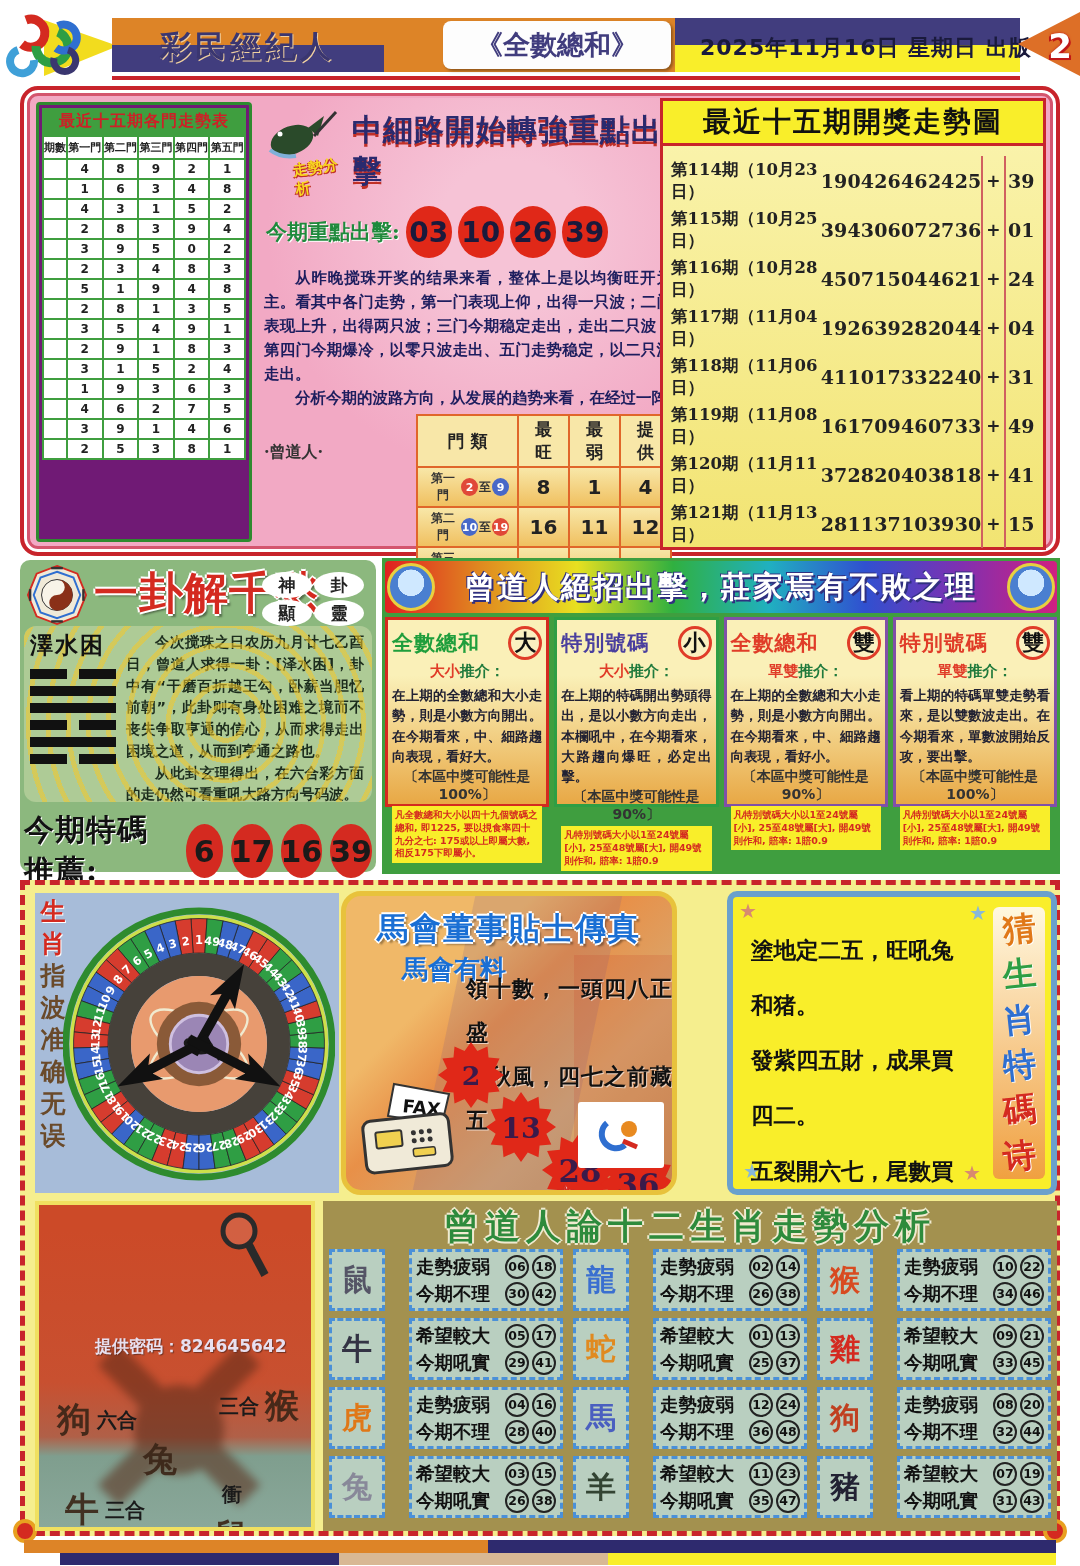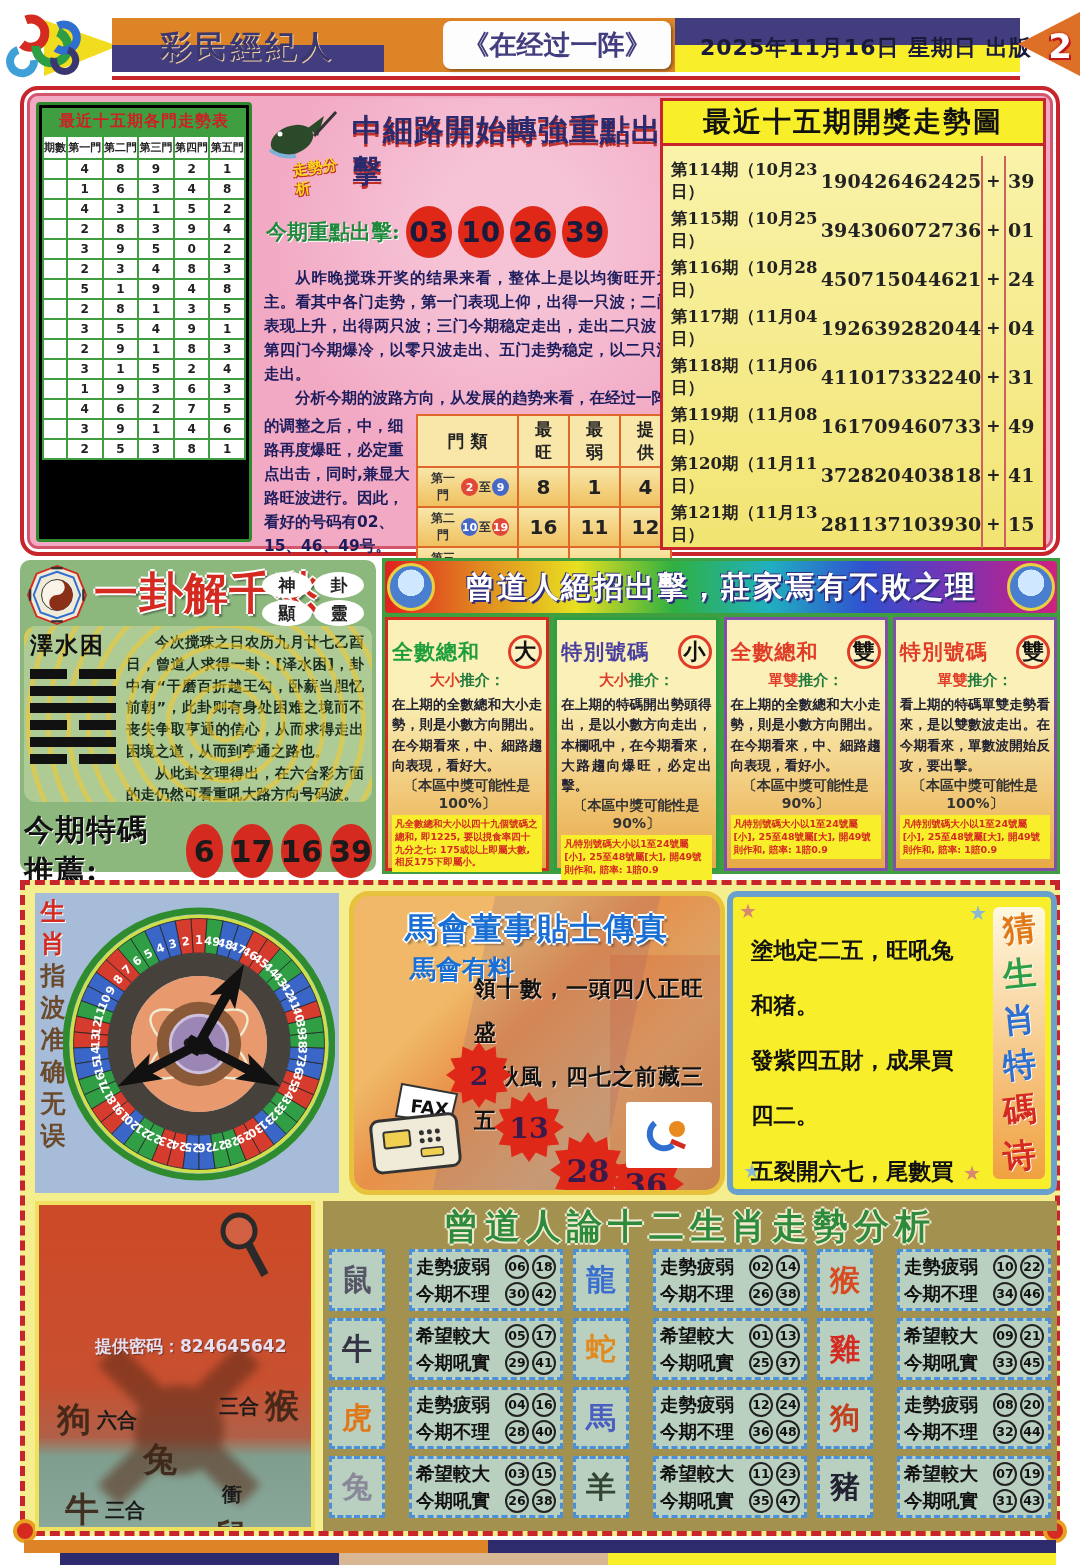--- a/index.html
+++ b/index.html
@@ -24,21 +24,21 @@
       text-shadow:0 0 3px #c01818, 2px 2px 0 #c01818, -2px 2px 0 #c01818; z-index:3; }
   .hdr-rule { position:absolute; left:112px; top:76px; width:908px; height:4px; background:#c8242b; }
 
   
   .top-sec { position:absolute; left:20px; top:86px; width:1040px; height:470px;
       border:4px solid #c8242b; border-radius:18px; background:#f2a9c4;
       box-shadow: inset 0 0 0 3px #ffffff, inset 0 0 0 6px #d4556e; }
 
   
   .trend-panel { position:absolute; left:12px; top:12px; width:216px; height:440px;
-      background:#000000; border:3px solid #2f8a2f; border-radius:4px; padding:3px; }
+      background:#701a75; border:3px solid #2f8a2f; border-radius:4px; padding:3px; }
   .trend-title { background:#3f9e3f; color:#cc2127; font-weight:bold; font-size:16px; text-align:center;
       padding:3px 0; font-family:"DejaVu Serif",serif; letter-spacing:1px; }
   .trend-table { width:100%; border-collapse:collapse; background:#3f9e3f; }
   .trend-table th, .trend-table td { border:2px solid #3f9e3f; background:#ffffff; text-align:center;
       font-size:12px; font-weight:bold; color:#222; padding:2px 0; }
   .trend-table th { font-size:11px; padding:3px 0; }
   .trend-table td.c-period { width:24px; }
 
   
   .ana-panel { position:absolute; left:232px; top:8px; width:424px; height:448px; padding:4px 8px;
@@ -107,21 +107,21 @@
   .tips-banner { position:relative; height:52px; display:flex; align-items:center; justify-content:center;
       background:linear-gradient(90deg,#e02020,#e08a20,#e8e020,#30b040,#20b0c0,#3050d0,#8030b0,#d02080);
       border-radius:4px; }
   .tips-banner-text { font-size:30px; font-weight:bold; color:#fff; letter-spacing:2px; font-family:"DejaVu Serif",serif;
       text-shadow:2px 2px 0 #303080,-1px -1px 0 #303080; }
   .banner-icon { position:absolute; top:2px; width:48px; height:48px; border-radius:50%;
       background:radial-gradient(circle at 50% 40%, #cfe8ff 0 40%, #4a7fd0 41% 100%); border:3px solid #e8d040; }
   .banner-icon.left{ left:2px; } .banner-icon.right{ right:2px; }
   .tips-cols { display:flex; gap:5px; margin-top:4px; }
   .tip-col { flex:1; border:3px solid; background:linear-gradient(180deg,#faf0b8 0 30%,#f0c878 70%,#e8a845);
-      display:flex; flex-direction:column; padding:15px 4px; height:254px; }
+      display:flex; flex-direction:column; padding:6px 4px; height:190px; }
   .tip-col.c1{border-color:#d42a20;} .tip-col.c2{border-color:#2e9e44;}
   .tip-col.c3{border-color:#8050a8;} .tip-col.c4{border-color:#8050a8;}
   .tip-head { display:flex; align-items:center; justify-content:space-between; }
   .tip-title { font-size:21px; font-weight:bold; font-family:"DejaVu Serif",serif; letter-spacing:1px; }
   .c1 .tip-title{color:#1f9e3c;} .c2 .tip-title{color:#4a3f9e;} .c3 .tip-title{color:#e03c28;} .c4 .tip-title{color:#e03c28;}
   .tip-badge { width:34px; height:34px; border:3px solid #e03c28; border-radius:50%; display:flex; align-items:center;
       justify-content:center; font-size:22px; font-weight:bold; color:#111; background:#faf0c0; font-family:"DejaVu Serif",serif;}
   .tip-sub { text-align:center; font-size:15px; font-weight:bold; margin:2px 0 4px; }
   .tip-sub b { color:#e03c28; } .tip-sub span { color:#1f7a3c; }
   .tip-body { font-size:13.5px; font-weight:bold; color:#222233; line-height:1.5; text-align:justify; flex:1; }
@@ -134,21 +134,21 @@
   .corner-dot { position:absolute; width:24px; height:24px; border-radius:50%; background:#d42a20; border:4px solid #e8a020; }
   .cd-bl{ left:-12px; bottom:-12px; } .cd-br{ right:-12px; bottom:-12px; }
 
   .wheel-panel { position:absolute; left:10px; top:8px; width:304px; height:300px; background:#a7bcd9; }
   .wheel-side { position:absolute; left:2px; top:4px; width:32px; display:flex; flex-direction:column; gap:2px; }
   .wheel-side span { font-size:25px; font-weight:bold; font-family:"DejaVu Serif",serif; line-height:1.2; text-align:center; }
   .wheel-side span.red { color:#d42a20; text-shadow:1px 1px 0 #fff; }
   .wheel-side span.brown { color:#6a4a2a; }
   .wheel-svg { position:absolute; left:28px; top:6px; }
 
-  .fax-panel { position:absolute; left:324px; top:6px; width:376px; height:304px; border:5px solid #e8c23c;
+  .fax-panel { position:absolute; left:316px; top:6px; width:336px; height:304px; border:5px solid #e8c23c;
       border-radius:20px; overflow:hidden;
       background:linear-gradient(135deg,#f0b868 0 30%,#e89048 45%,#d8a870 70%,#c89058 100%); }
   .fax-overlay1 { position:absolute; left:30%; top:0; width:45%; height:100%; background:rgba(120,90,140,.18); transform:skewX(-12deg); }
   .fax-overlay2 { position:absolute; right:0; top:20%; width:30%; height:80%; background:rgba(200,60,40,.18); }
   .fax-title { position:relative; text-align:center; font-size:31px; font-weight:bold; color:#1a6fd4;
       font-family:"DejaVu Serif",serif; letter-spacing:2px; margin-top:12px;
       text-shadow:2px 0 0 #fff,-2px 0 0 #fff,0 2px 0 #fff,0 -2px 0 #fff,3px 3px 2px rgba(0,0,0,.35); }
   .fax-sub { position:absolute; left:56px; top:56px; font-size:26px; font-weight:bold; color:#1a6fd4;
       font-family:"DejaVu Serif",serif; text-shadow:1px 1px 0 #fff; }
   .fax-poem { position:absolute; left:120px; top:70px; width:250px; font-size:22px; font-weight:bold; color:#111;
@@ -222,21 +222,21 @@
     <path d="M30,40 a16,16 0 1 0 22,-14" fill="none" stroke="#2e9e44" stroke-width="9"></path>
     <path d="M52,20 a13,13 0 1 1 -2,22" fill="none" stroke="#2f6fd0" stroke-width="8"></path>
     <path d="M12,44 a12,12 0 1 0 16,10" fill="none" stroke="#3fa0d8" stroke-width="8"></path>
     <path d="M62,44 a11,11 0 1 1 -14,8" fill="none" stroke="#3a3670" stroke-width="7"></path>
   </svg>
   <div class="hdr-band">
     <div class="hdr-top"></div>
     <div class="hdr-bot"></div>
   </div>
   <div class="brand">彩民經紀人</div>
-  <div class="masthead">《在经过一阵》</div>
+  <div class="masthead">《全數總和》</div>
   <div class="hdr-date">2025年11月16日 星期日 出版</div>
   <div class="hdr-arrow">
     <div class="tri"></div>
     <div class="hdr-page-num">2</div>
   </div>
   <div class="hdr-rule"></div>
 
   <div class="top-sec">
 
     <div class="trend-panel">
@@ -393,21 +393,20 @@
         <span class="focus-label">今期重點出擊:</span>
         <span class="ball">03</span>
         <span class="ball">10</span>
         <span class="ball">26</span>
         <span class="ball">39</span>
       </div>
       <div class="ana-text indent">从昨晚搅珠开奖的结果来看，整体上是以均衡旺开为主。看其中各门走势，第一门表现上仰，出得一只波；二门表现上升，出得两只波；三门今期稳定走出，走出二只波；第四门今期爆冷，以零只波走出、五门走势稳定，以二只波走出。</div>
       <div class="ana-text indent">分析今期的波路方向，从发展的趋势来看，在经过一阵</div>
       <div class="ana-bottom">
         <div class="ana-left-col">
-          <span>的调整之后，中，细路再度爆旺，必定重点出击，同时,兼显大路旺波进行。因此，看好的号码有02、15、46、49号。</span>
           <div class="signature">·曾道人·</div>
         </div>
         <table class="gate-table">
           <thead>
               <tr id="gate-head">
                 <th>門 類</th>
                 <th>最旺</th>
                 <th>最弱</th>
                 <th>提供</th>
               </tr>

